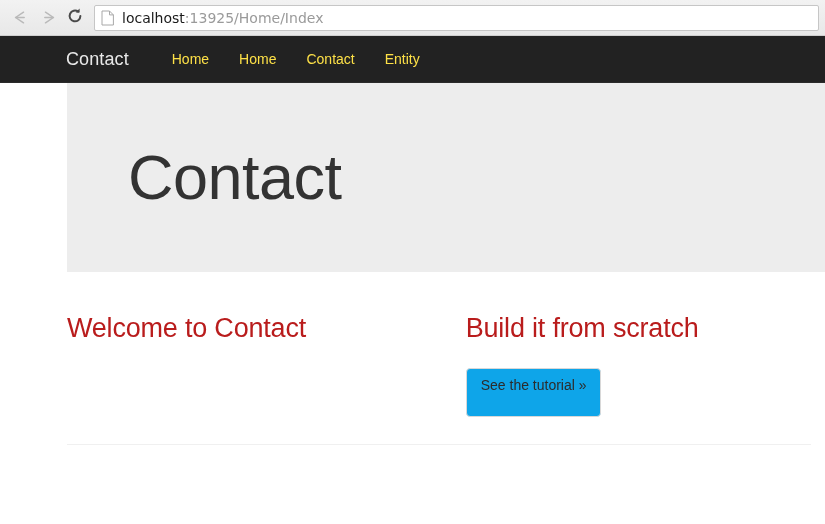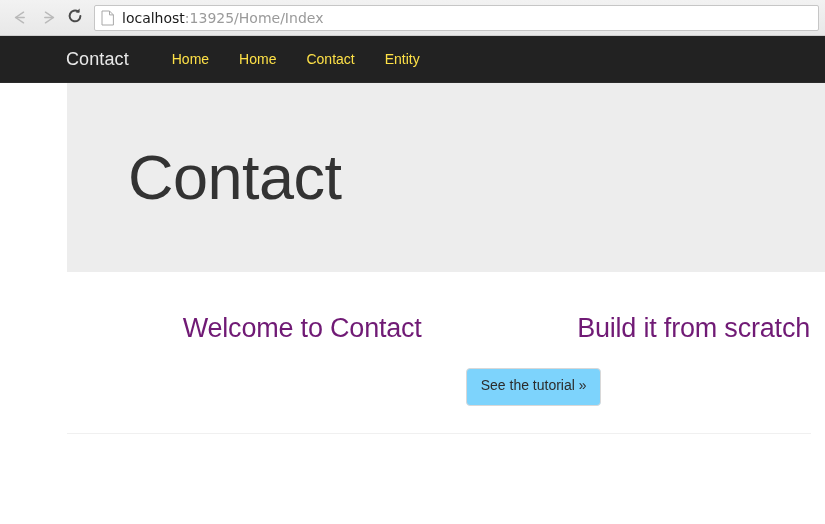--- a/index.html
+++ b/index.html
@@ -141,39 +141,38 @@
   .col {
     box-sizing: border-box;
   }
   .col-left { width: 391px; padding-right: 15px; }
   .col-right { width: 380px; padding-right: 15px; margin-left: 29px; }
 
   .col h2 {
     margin: 0 0 12px 0;
     font-size: 27px;
     font-weight: normal;
-    color: #701a75;
+    color: #b91c1c;
     line-height: 1.12;
     letter-spacing: -0.2px;
-    text-align: right;
   }
   .col p {
     margin: 0;
     font-size: 14px;
     line-height: 20.5px;
     color: #1c1c1c;
   }
 
   .tutorial-btn {
     display: inline-block;
     margin-top: 13px;
-    background: #7dd3fc;
+    background: #0ea5e9;
     border: 1px solid #d8d8d8;
     border-radius: 4px;
-    padding: 9px 13px 13px 14px;
+    padding: 9px 13px 24px 14px;
     font-family: "Liberation Sans", sans-serif;
     font-size: 14px;
     line-height: 1;
     color: #2c2c2c;
     cursor: pointer;
     white-space: nowrap;
   }
 
   
   .footer-wrap {

